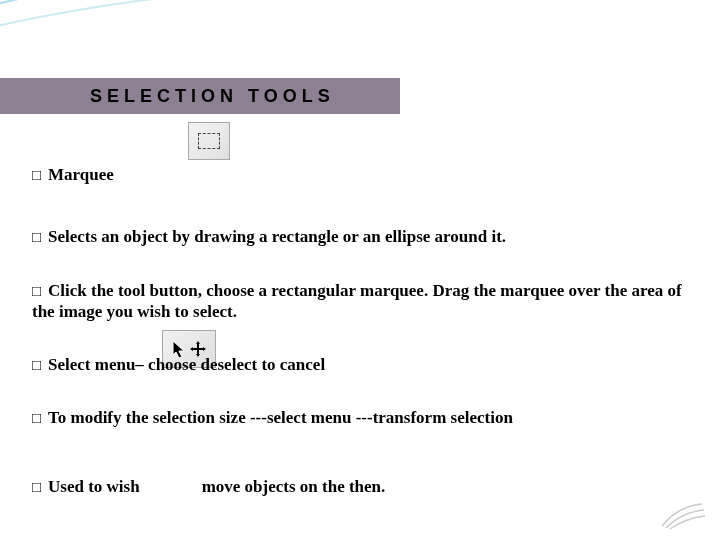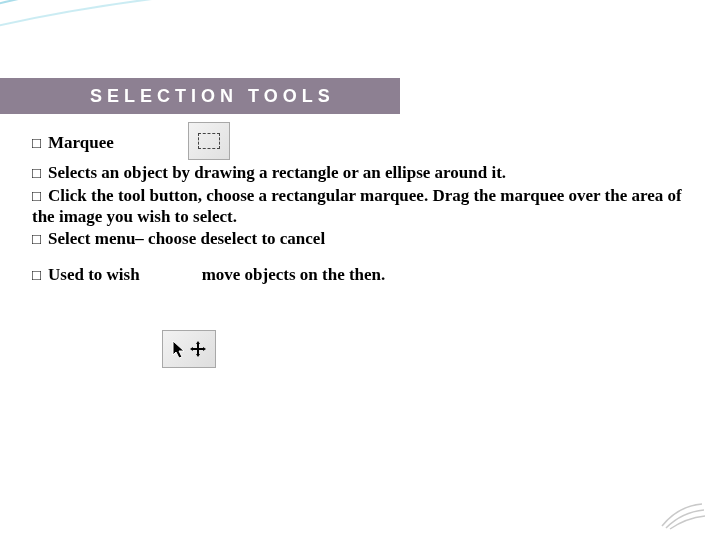--- a/index.html
+++ b/index.html
@@ -24,38 +24,39 @@
     top: 78px;
     left: 0;
     width: 400px;
     height: 36px;
     background: #8d8092;
     display: flex;
     align-items: center;
     padding-left: 90px;
   }
   .title-bar span {
-    color: #ffffff;
+    color: #000000;
     font-family: Arial, sans-serif;
     font-weight: bold;
     font-size: 18px;
     letter-spacing: 5px;
   }
   .content {
     position: absolute;
     top: 132px;
     left: 32px;
     right: 32px;
     color: #000;
   }
   .line {
     font-size: 17px;
     line-height: 1.25;
     font-weight: bold;
     margin-bottom: 1px;
+    margin-top: 32px;
   }
   .marker {
     font-family: Arial, sans-serif;
     font-weight: normal;
     display: inline-block;
     width: 16px;
     font-size: 15px;
     vertical-align: baseline;
   }
   .spacer { height: 14px; }
@@ -129,20 +130,21 @@
     <path d="M9,1 L11,4 L10,4 L10,8 L14,8 L14,7 L17,9 L14,11 L14,10 L10,10 L10,14 L11,14 L9,17 L7,14 L8,14 L8,10 L4,10 L4,11 L1,9 L4,7 L4,8 L8,8 L8,4 L7,4 Z" fill="#000"></path>
   </svg>
 </div>
 
 <div class="content">
   <div class="line"><span class="marker">□</span><span>Marquee</span></div>
   <div style="height:8px"></div>
   <div class="line"><span class="marker">□</span><span>Selects an object by drawing a rectangle or an ellipse around it.</span></div>
   <div class="line"><span class="marker">□</span><span>Click the tool button, choose a rectangular  marquee. Drag the marquee over the area of the image you wish to select.</span></div>
   <div class="line"><span class="marker">□</span><span>Select menu– choose deselect to cancel</span></div>
+  <div class="line"><span class="marker">□</span><span>To modify the selection size ---select menu ---transform selection</span></div>
 
   <div class="spacer"></div>
 
   <div class="line"><span class="marker">□</span><span>Used to wish</span><span style="display:inline-block;width:62px"></span><span>move objects on the then.</span></div>
 
   <div class="spacer"></div>
 
 </div>
 
 <svg class="corner-deco" width="48" height="32" viewBox="0 0 48 32">

